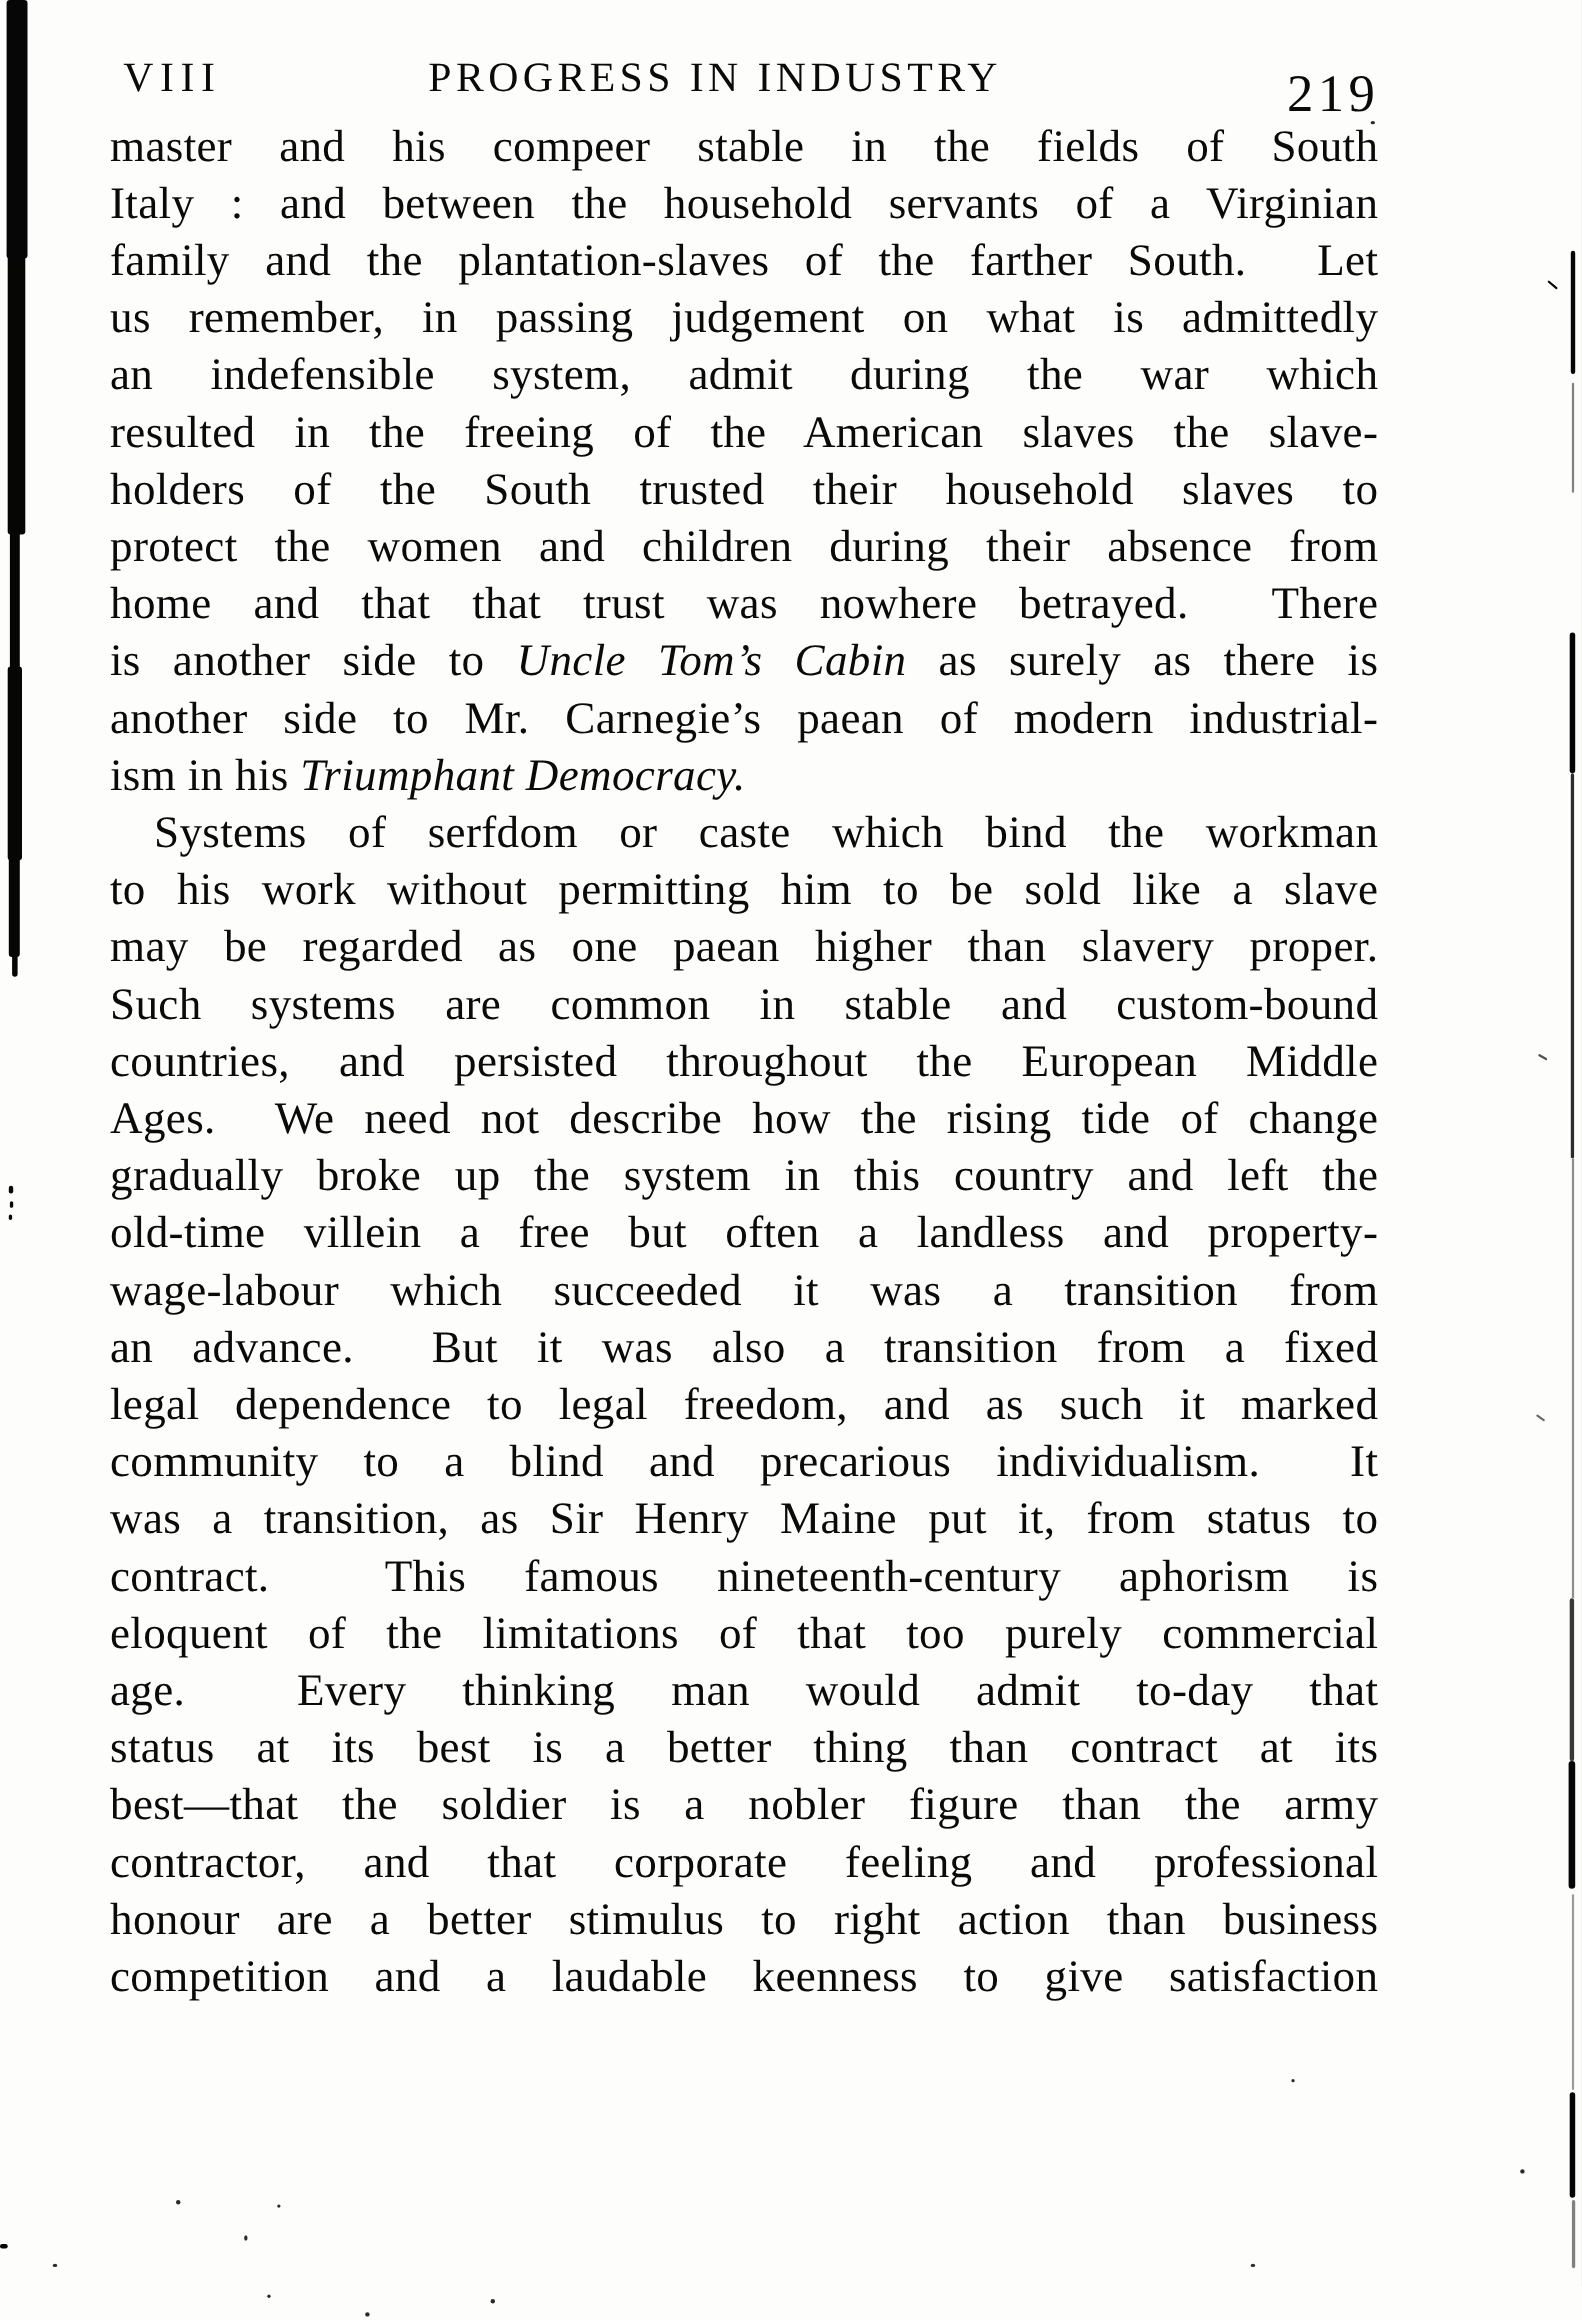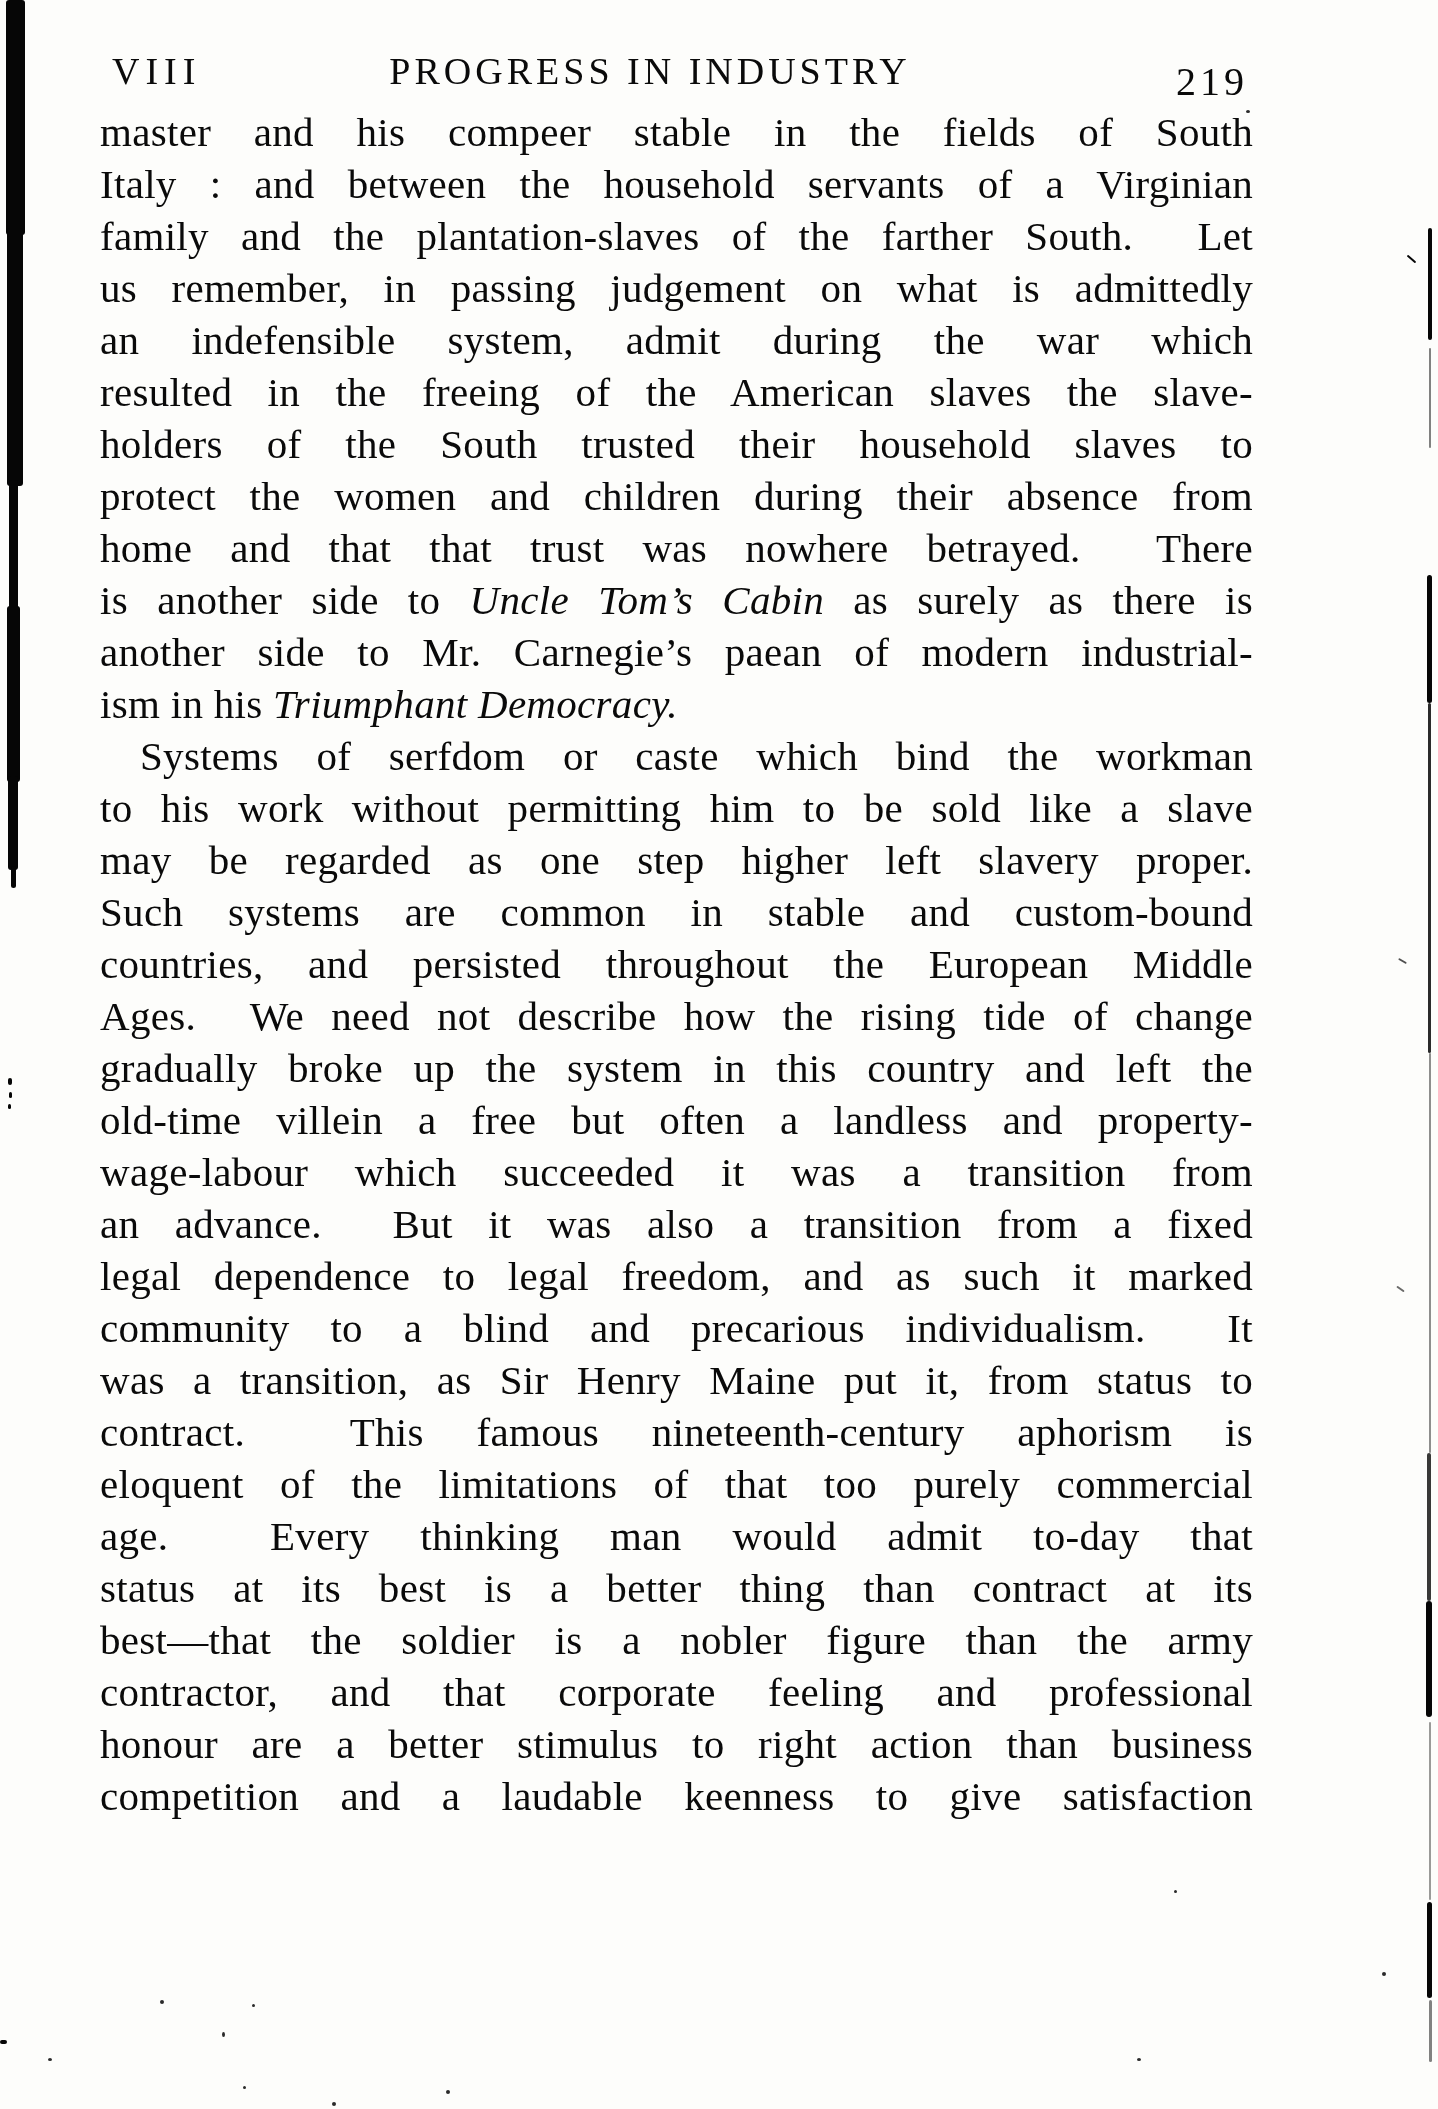--- a/index.html
+++ b/index.html
@@ -18,21 +18,21 @@
     font-size:38px;letter-spacing:6px;line-height:1;
   }
   .running-title{
     position:absolute;left:290px;top:52px;width:720px;
     text-align:center;
     font-size:38px;letter-spacing:4px;line-height:1;
   }
   .page-num{
     position:absolute;left:1170px;top:62px;width:84px;
     text-align:center;
-    font-size:40px;letter-spacing:4px;line-height:1;
+    font-size:48px;letter-spacing:4px;line-height:1;
   }
 
   
   .body-text{
     position:absolute;left:100px;top:106px;width:1153px;
   }
   .line{
     height:52px;line-height:52px;
     font-size:41px;letter-spacing:0.3px;
     text-align:justify;text-align-last:justify;
@@ -64,21 +64,21 @@
       <div class="line"><span>an indefensible system, admit during the war which</span></div>
       <div class="line"><span>resulted in the freeing of the American slaves the slave-</span></div>
       <div class="line"><span>holders of the South trusted their household slaves to</span></div>
       <div class="line"><span>protect the women and children during their absence from</span></div>
       <div class="line"><span>home and that that trust was nowhere betrayed.&nbsp; There</span></div>
       <div class="line"><span>is another side to </span><span class="it">Uncle Tom’s Cabin</span><span> as surely as there is</span></div>
       <div class="line"><span>another side to Mr. Carnegie’s paean of modern industrial-</span></div>
       <div class="line no-just"><span>ism in his </span><span class="it">Triumphant Democracy.</span></div>
       <div class="line indent"><span>Systems of serfdom or caste which bind the workman</span></div>
       <div class="line"><span>to his work without permitting him to be sold like a slave</span></div>
-      <div class="line"><span>may be regarded as one step higher left slavery proper.</span></div>
+      <div class="line"><span>may be regarded as one paean higher than slavery proper.</span></div>
       <div class="line"><span>Such systems are common in stable and custom-bound</span></div>
       <div class="line"><span>countries, and persisted throughout the European Middle</span></div>
       <div class="line"><span>Ages.&nbsp; We need not describe how the rising tide of change</span></div>
       <div class="line"><span>gradually broke up the system in this country and left the</span></div>
       <div class="line"><span>old-time villein a free but often a landless and property-</span></div>
       <div class="line"><span>wage-labour which succeeded it was a transition from</span></div>
       <div class="line"><span>an advance.&nbsp; But it was also a transition from a fixed</span></div>
       <div class="line"><span>legal dependence to legal freedom, and as such it marked</span></div>
       <div class="line"><span>community to a blind and precarious individualism.&nbsp; It</span></div>
       <div class="line"><span>was a transition, as Sir Henry Maine put it, from status to</span></div>

